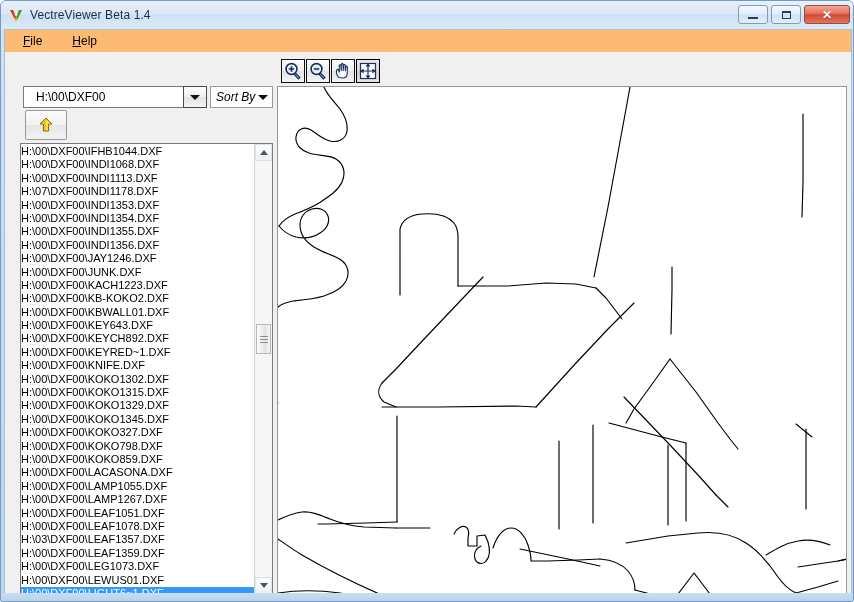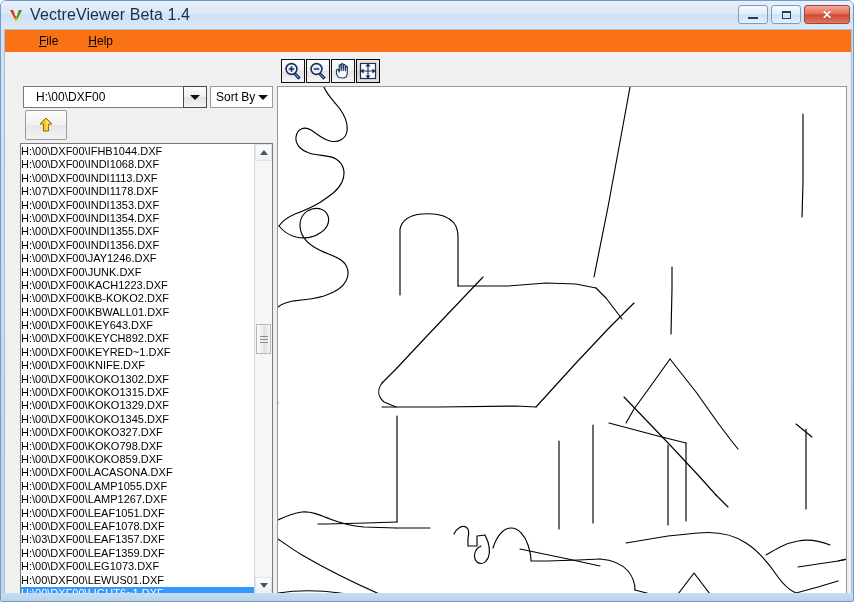--- a/index.html
+++ b/index.html
@@ -34,21 +34,21 @@
     align-items: center;
   }
   #app-icon {
     width: 16px; height: 16px;
     margin-left: 7px;
     position: relative;
   }
   #app-icon svg { display:block; }
   #window-title {
     margin-left: 6px;
-    font-size: 16px;
+    font-size: 12px;
     color: #12314f;
     letter-spacing: 0.1px;
     text-align: right;
   }
   #window-buttons {
     position: absolute;
     right: 5px;
     top: 4px;
     display: flex;
     gap: 3px;
@@ -99,24 +99,24 @@
     border: 1px solid #a9bfd6;
     box-sizing: border-box;
   }
 
   
   #menu-bar {
     position: absolute;
     left: 0; top: 0;
     width: 100%;
     height: 22px;
-    background: #f97316;
-    display: flex;
-    align-items: center;
-    padding-left: 32px;
+    background: #fdba74;
+    display: flex;
+    align-items: center;
+    padding-left: 16px;
     box-sizing: border-box;
   }
   .menu-item {
     font-size: 12px;
     color: #000;
     margin-right: 26px;
     padding: 1px 2px;
     cursor: default;
   }
   .menu-item u { text-decoration: underline; }
@@ -160,21 +160,21 @@
     left: 205px; top: 56px;
     width: 63px; height: 22px;
     background: #ffffff;
     border: 1px solid #9a9a9a;
     box-sizing: border-box;
     display: flex;
     align-items: center;
     justify-content: space-between;
     padding: 0 4px 0 5px;
   }
-  #sort-label { font-size: 12px; color: #000; }
+  #sort-label { font-size: 12px; color: #000; font-style: italic; }
 
   #up-button {
     position: absolute;
     left: 20px; top: 80px;
     width: 42px; height: 30px;
     border: 1px solid #9a9a9a;
     border-radius: 2px;
     background: linear-gradient(to bottom, #fbfbfb 0%, #f2f2f2 48%, #e6e6e6 52%, #f3f3f3 100%);
     box-sizing: border-box;
     display: flex;

